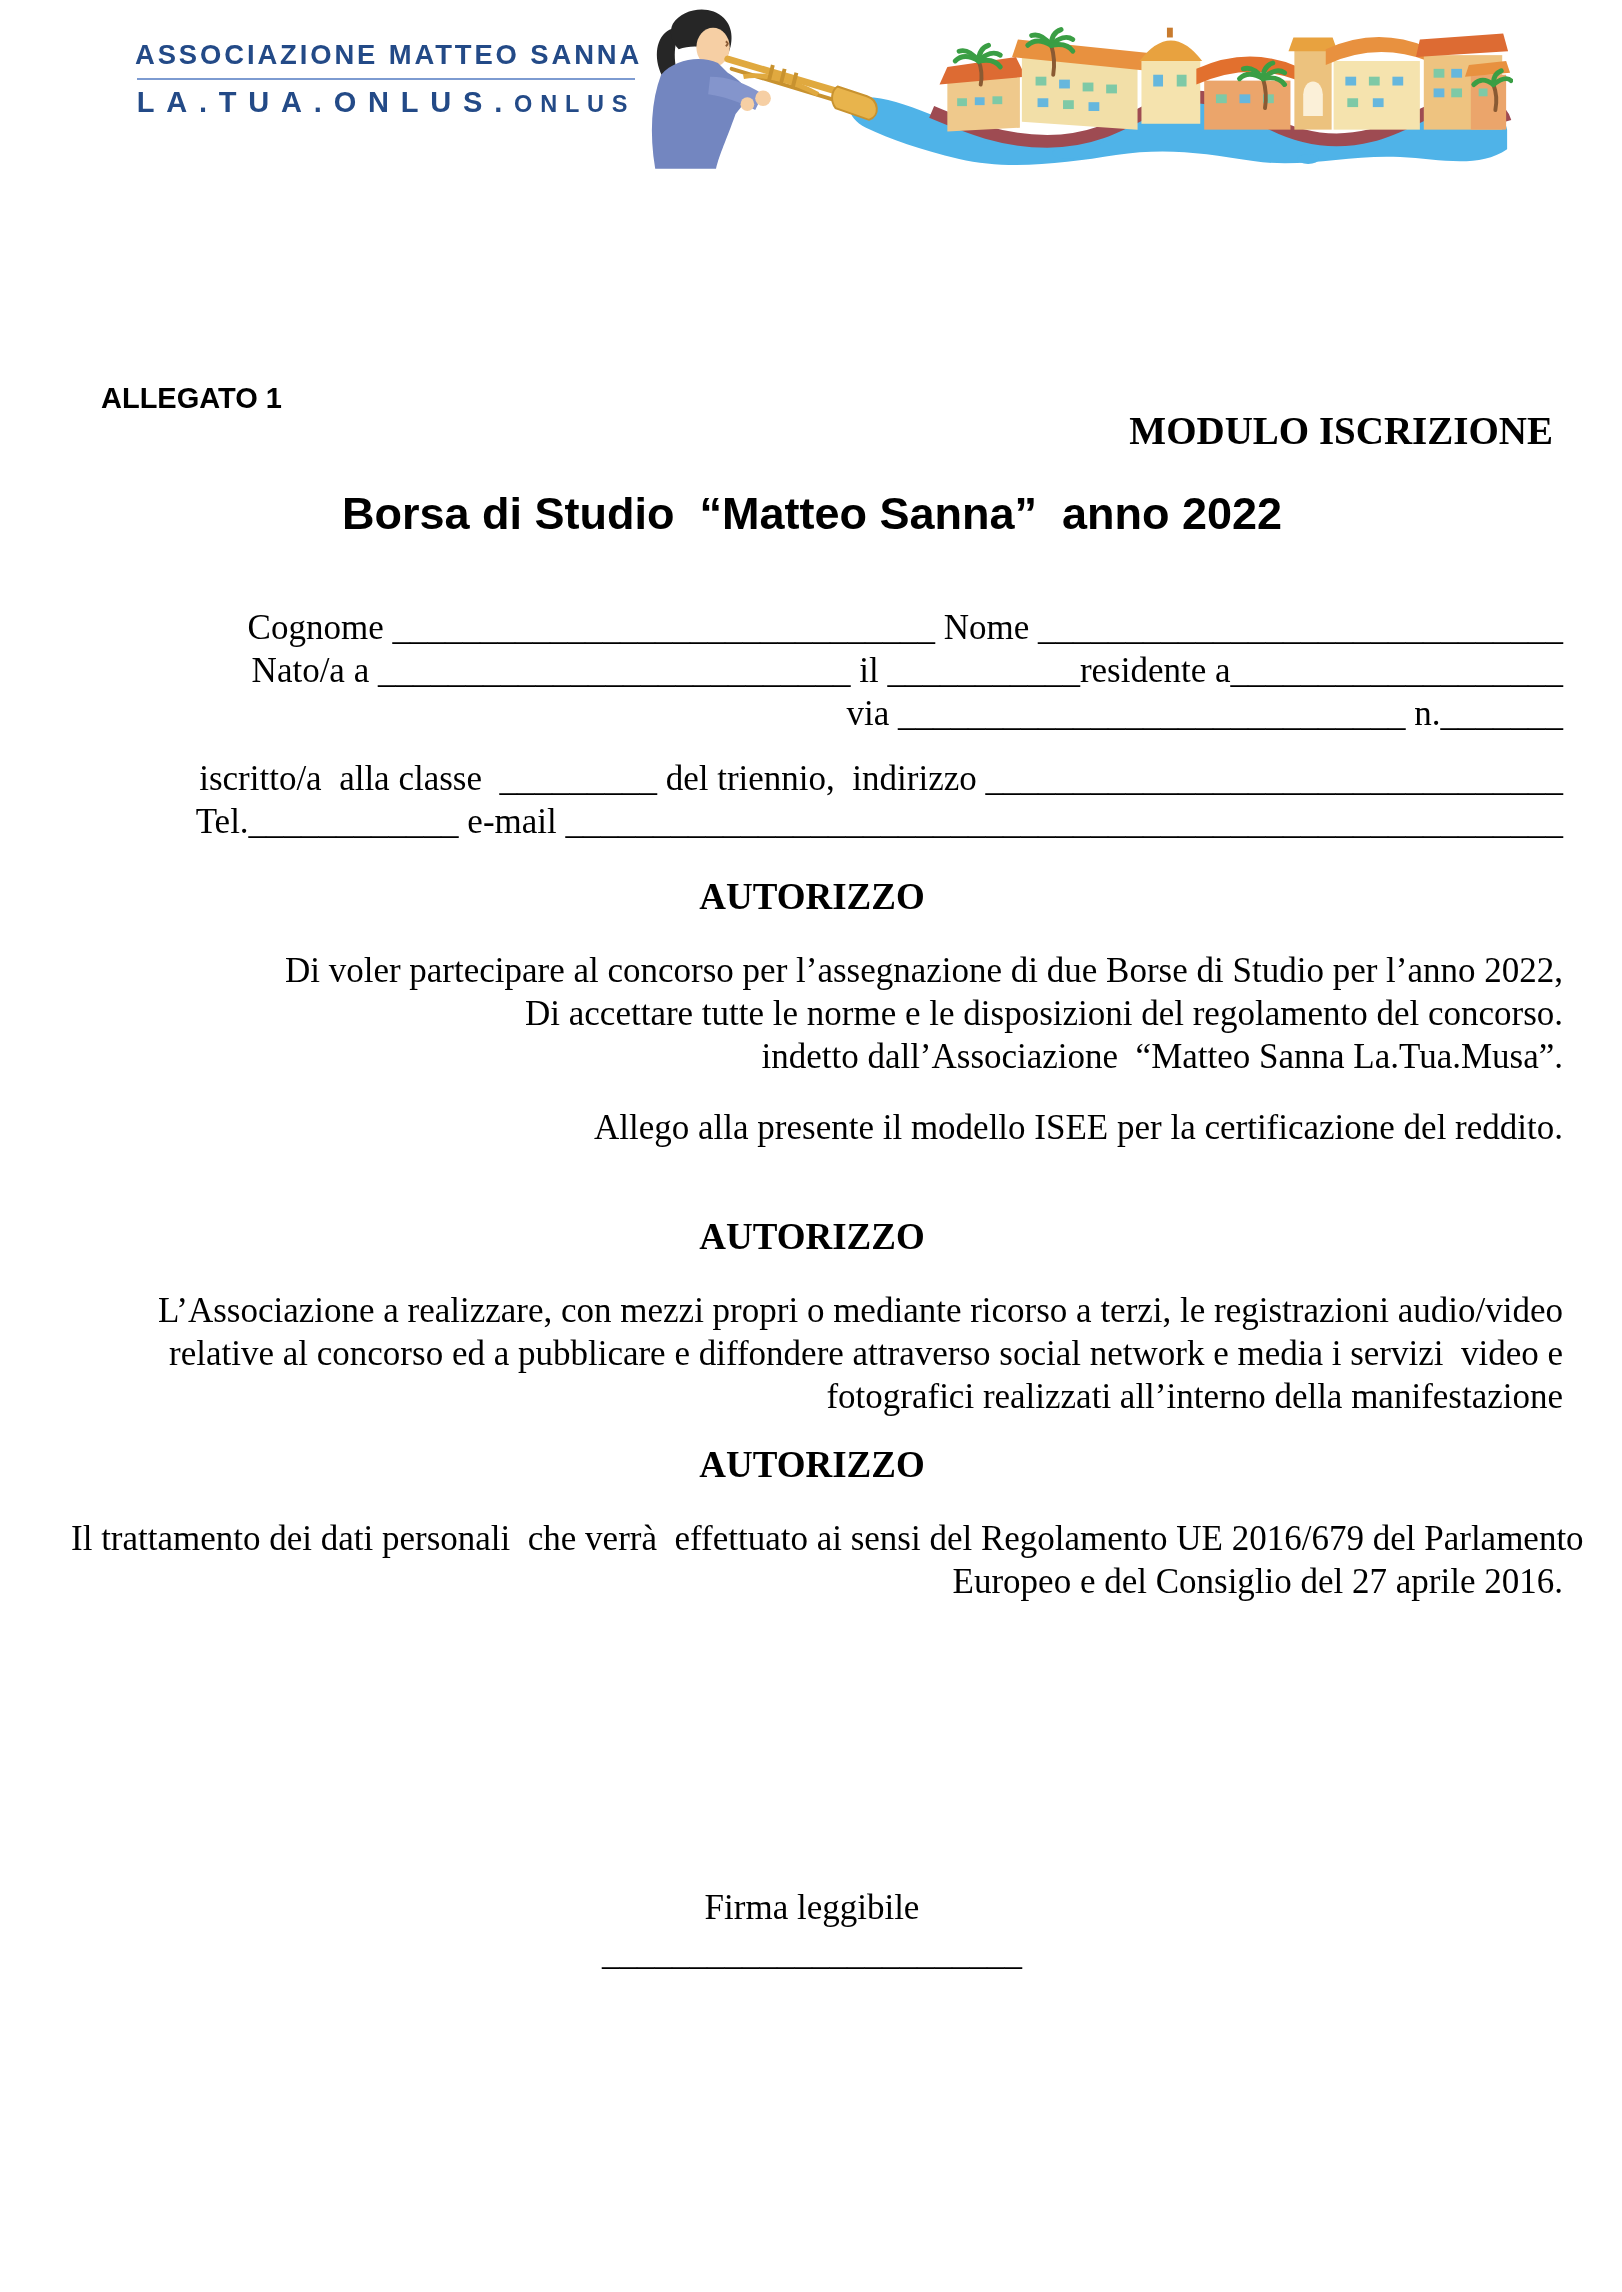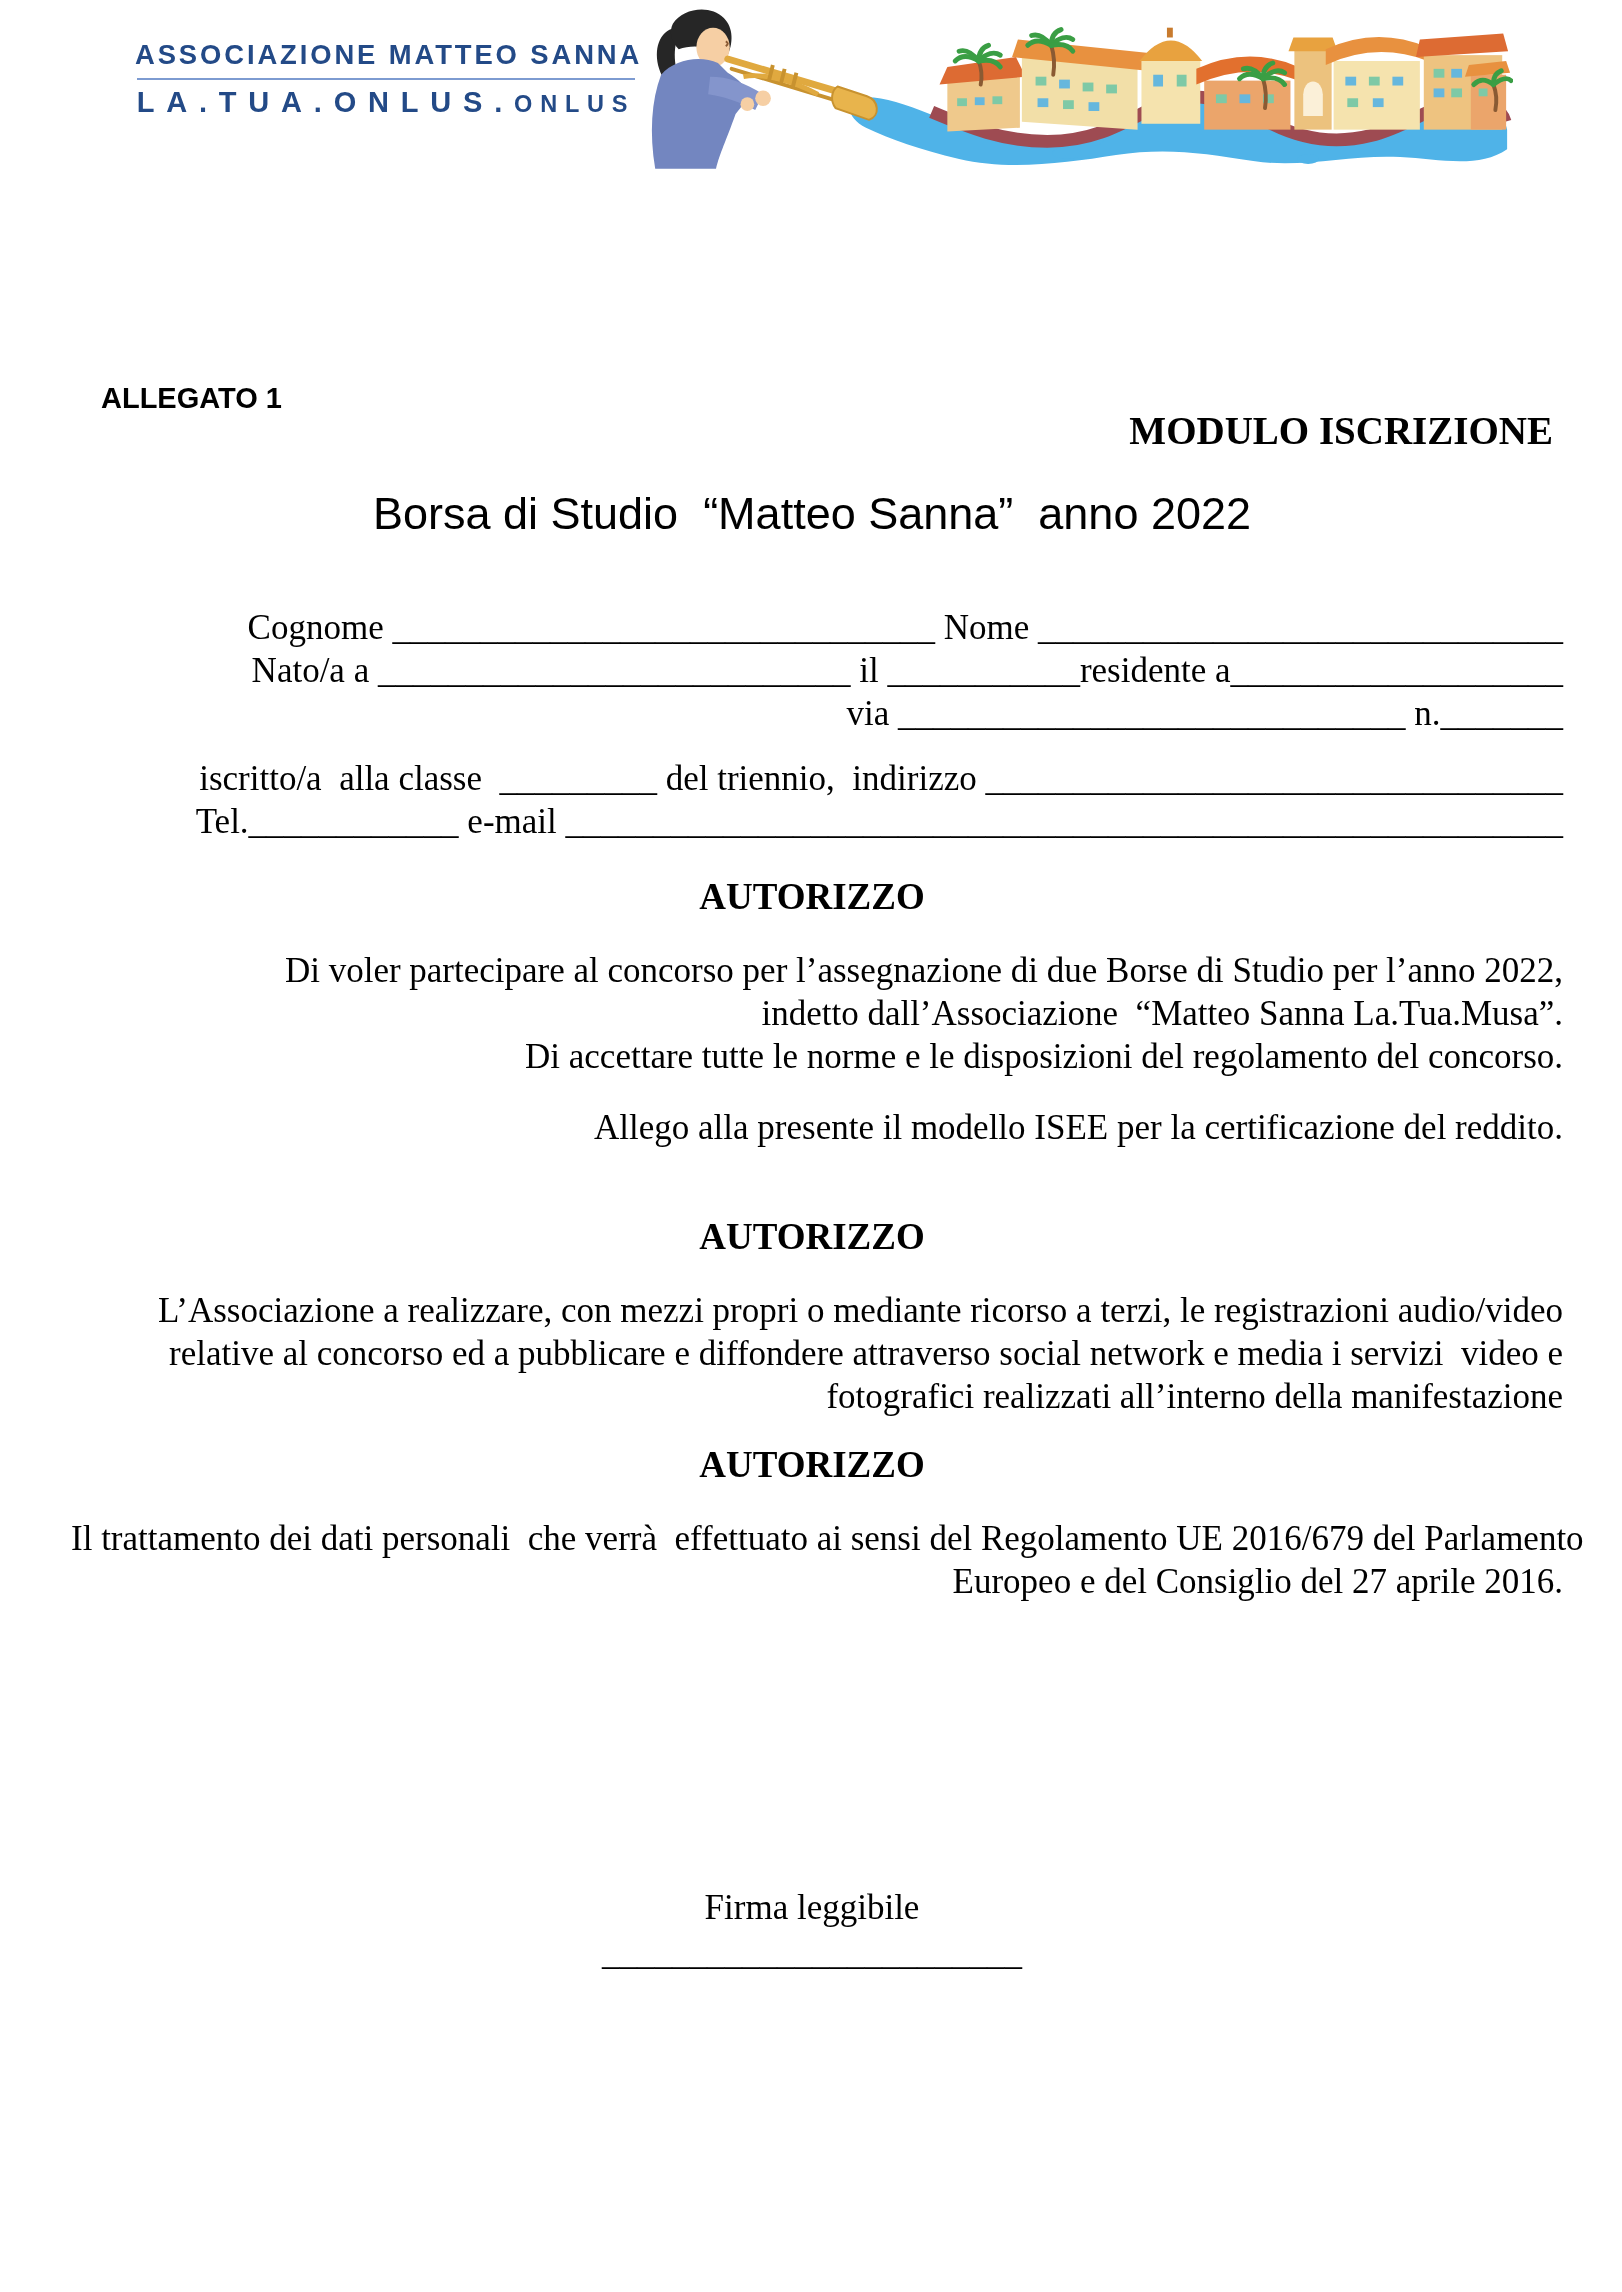--- a/index.html
+++ b/index.html
@@ -59,21 +59,21 @@
   .doc-heading {
     top: 408px;
     font-weight: bold;
     font-size: 39px;
     white-space: pre;
     text-align: right;
   }
   .doc-title {
     top: 488px;
     font-family: "Liberation Sans", sans-serif;
-    font-weight: normal;
+    font-weight: bold;
     font-size: 45px;
     white-space: pre;
   }
   .section-heading {
     font-weight: bold;
     font-size: 37px;
     white-space: pre;
   }
 
   
@@ -234,22 +234,22 @@
   </div>
 
   <div class="abs body-block" style="top:757px">
     <div class="body-line"> iscritto/a  alla classe  _________ del triennio,  indirizzo _________________________________</div>
     <div class="body-line">Tel.____________ e-mail _________________________________________________________</div>
   </div>
 
   <div class="abs center section-heading" style="top:875px">AUTORIZZO</div>
   <div class="abs body-block" style="top:949px">
     <div class="body-line"> Di voler partecipare al concorso per l’assegnazione di due Borse di Studio per l’anno 2022,</div>
+    <div class="body-line">Di accettare tutte le norme e le disposizioni del regolamento del concorso.</div>
     <div class="body-line"> indetto dall’Associazione  “Matteo Sanna La.Tua.Musa”.</div>
-    <div class="body-line">Di accettare tutte le norme e le disposizioni del regolamento del concorso.</div>
   </div>
 
   <div class="abs body-block" style="top:1106px">
     <div class="body-line">Allego alla presente il modello ISEE per la certificazione del reddito.</div>
   </div>
 
   <div class="abs center section-heading" style="top:1215px">AUTORIZZO</div>
   <div class="abs body-block" style="top:1289px">
     <div class="body-line">L’Associazione a realizzare, con mezzi propri o mediante ricorso a terzi, le registrazioni audio/video</div>
     <div class="body-line">relative al concorso ed a pubblicare e diffondere attraverso social network e media i servizi  video e</div>

